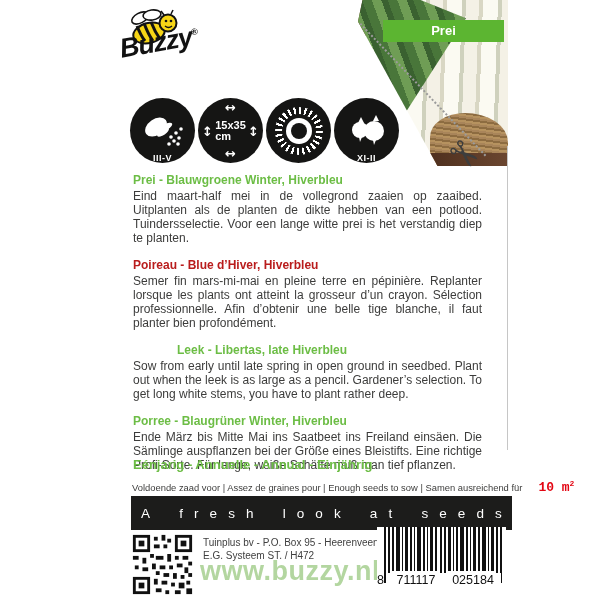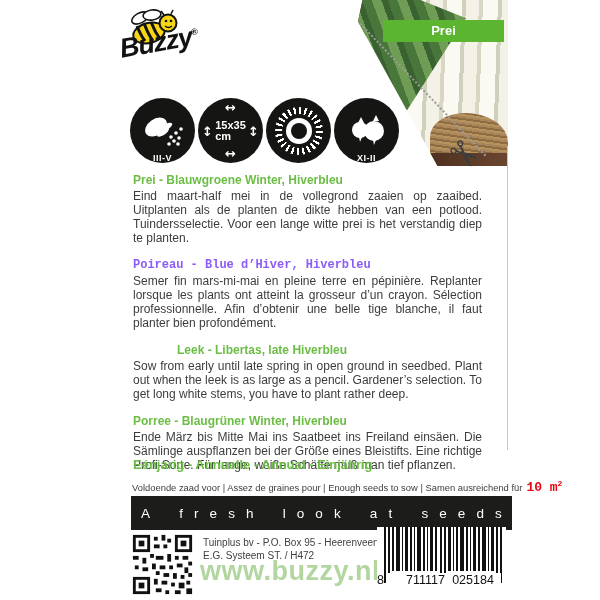--- a/index.html
+++ b/index.html
@@ -62,21 +62,21 @@
     background:repeating-conic-gradient(#ffffff 0deg 6deg,transparent 6deg 15deg);}
   .sun-gap{left:7px;top:7px;width:34px;height:34px;background:#151514;}
   .sun-ring{left:11px;top:11px;width:26px;height:26px;background:#ffffff;}
   .sun-core{left:16px;top:16px;width:16px;height:16px;background:#151514;}
   
   .text-col{position:absolute;left:133px;top:173px;width:349px;}
   .desc{margin:0 0 13px 0;}
   .desc h3{margin:0 0 2px 0;font-size:12px;line-height:14px;font-weight:bold;}
   .desc p{margin:0;font-size:12px;line-height:14px;text-align:justify;color:#3c3c3b;}
   .annual-line{position:absolute;left:133px;top:457px;font-size:13px;font-weight:bold;}
-  .seeds-line{position:absolute;left:132px;top:479px;width:372px;display:flex;align-items:baseline;gap:4px;}
+  .seeds-line{position:absolute;left:132px;top:479px;width:372px;display:flex;align-items:baseline;gap:16px;}
   .seeds-line .seeds-text{font-size:9.4px;color:#3c3c3b;white-space:nowrap;}
   .seeds-line .seeds-amount{font-size:13px;font-weight:bold;white-space:nowrap;font-family:Liberation Mono, monospace;}
   .seeds-line sup{font-size:8px;}
   
   .banner{
     position:absolute;left:131px;top:496px;width:381px;height:34px;background:#1c1c1b;
     color:#fff;font-size:13.5px;display:flex;align-items:center;justify-content:space-between;
     padding:0 10px;box-sizing:border-box;
   }
   .banner span.sp{width:7px;}
@@ -87,21 +87,21 @@
     position:absolute;left:200px;top:556px;font-size:27px;font-weight:bold;letter-spacing:0.5px;
     color:#b3d6a0;white-space:nowrap;
   }
   .barcode{position:absolute;left:377px;top:527px;width:129px;height:62px;background:#fff;}
   .barcode svg{display:block;}
   .barcode .digits{
     position:absolute;left:0;bottom:2px;width:100%;display:flex;justify-content:flex-start;
     font-size:12.5px;color:#111;gap:0;
   }
   .barcode .digits .d0{width:10px;text-align:left;}
-  .barcode .digits .d1{width:58px;text-align:right;background:#fff;}
+  .barcode .digits .d1{width:58px;text-align:center;background:#fff;}
   .barcode .digits .d2{width:56px;text-align:center;background:#fff;}
 </style>
 </head>
 <body>
 
 <div class="packet">
 
   <div class="logo">
     <svg width="62" height="40" viewBox="0 0 62 40">
       <ellipse cx="18" cy="10" rx="9" ry="5" fill="#ffffff" stroke="#121212" stroke-width="1.6" transform="rotate(-28 18 10)"></ellipse>
@@ -177,21 +177,21 @@
       <div class="icon-caption">XI-II</div>
     </div>
   </div>
 
   <div class="text-col">
     <section class="desc">
       <h3 style="color:#6cbd45;">Prei - Blauwgroene Winter, Hiverbleu</h3>
       <p>Eind maart-half mei in de vollegrond zaaien op zaaibed. Uitplanten als de planten de dikte hebben van een potlood. Tuindersselectie. Voor een lange witte prei is het verstandig diep te planten.</p>
     </section>
     <section class="desc">
-      <h3 style="color:#8b5cf6;font-family:Liberation Mono, monospace;">Poireau - Blue d’Hiver, Hiverbleu</h3>
+      <h3 style="color:#b91c1c;">Poireau - Blue d’Hiver, Hiverbleu</h3>
       <p>Semer fin mars-mi-mai en pleine terre en pépinière. Replanter lorsque les plants ont atteint la grosseur d’un crayon. Sélection professionnelle. Afin d’obtenir une belle tige blanche, il faut planter bien profondément.</p>
     </section>
     <section class="desc">
       <h3 style="color:#6cbd45;padding-left:44px;">Leek - Libertas, late Hiverbleu</h3>
       <p>Sow from early until late spring in open ground in seedbed. Plant out when the leek is as large as a pencil. Gardener’s selection. To get long white stems, you have to plant rather deep.</p>
     </section>
     <section class="desc">
       <h3 style="color:#6cbd45;">Porree - Blaugrüner Winter, Hiverbleu</h3>
       <p>Ende März bis Mitte Mai ins Saatbeet ins Freiland einsäen. Die Sämlinge auspflanzen bei der Größe eines Bleistifts. Eine richtige Profi-Sorte. Für lange, weiße Schäfte muß man tief pflanzen.</p>
     </section>

